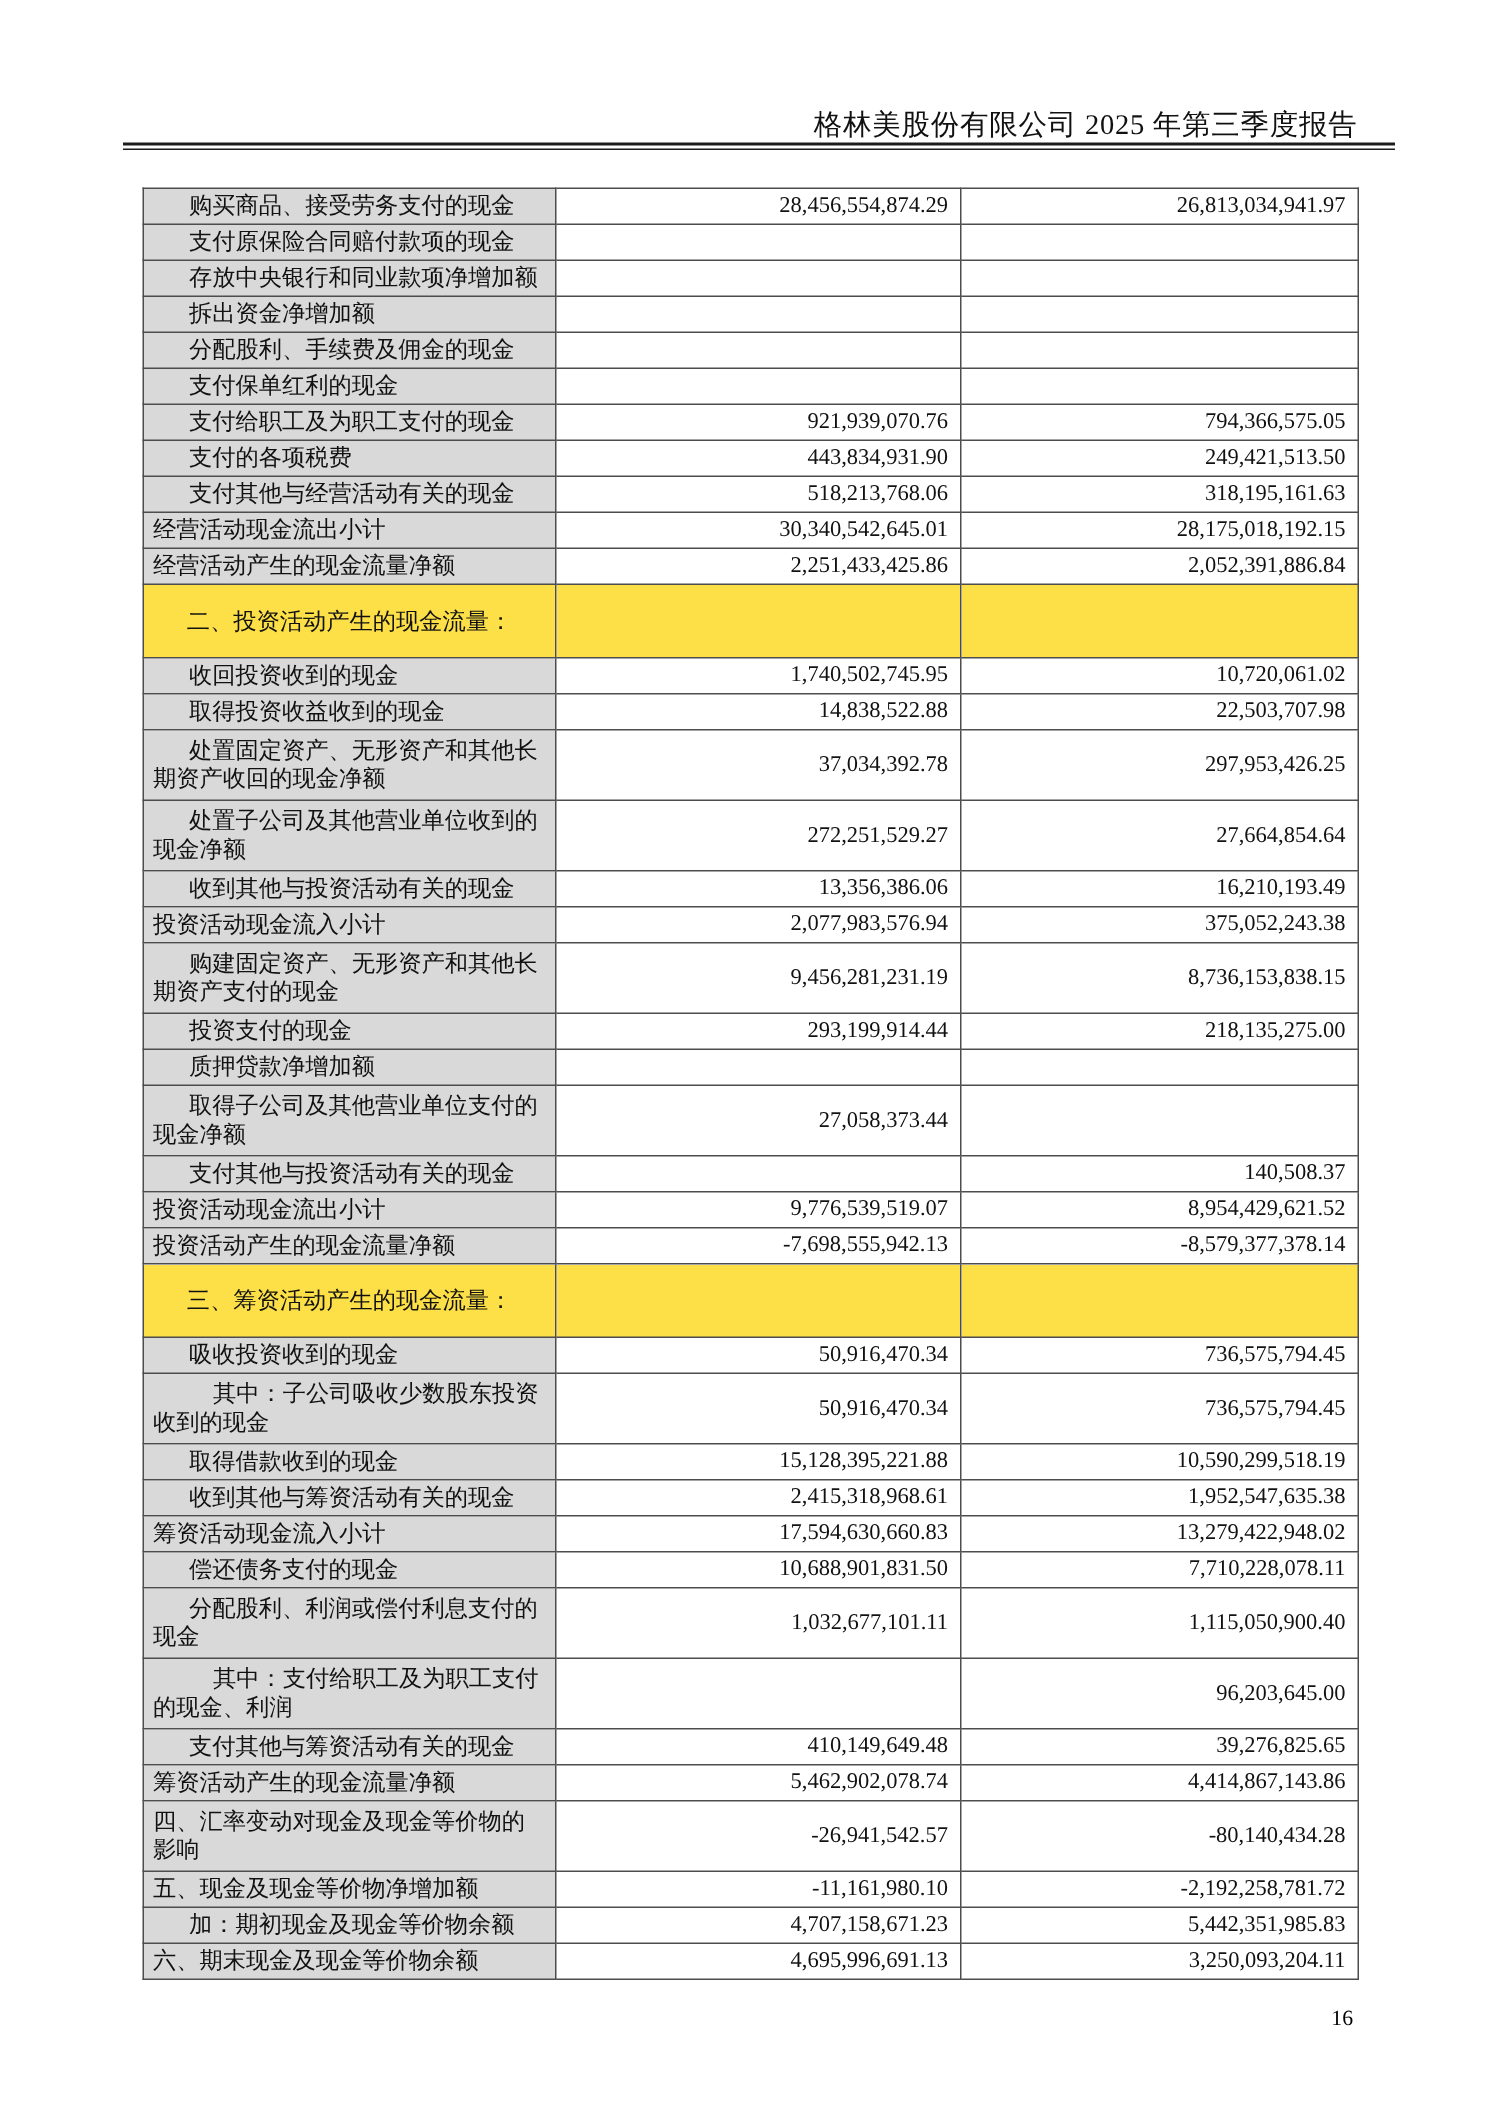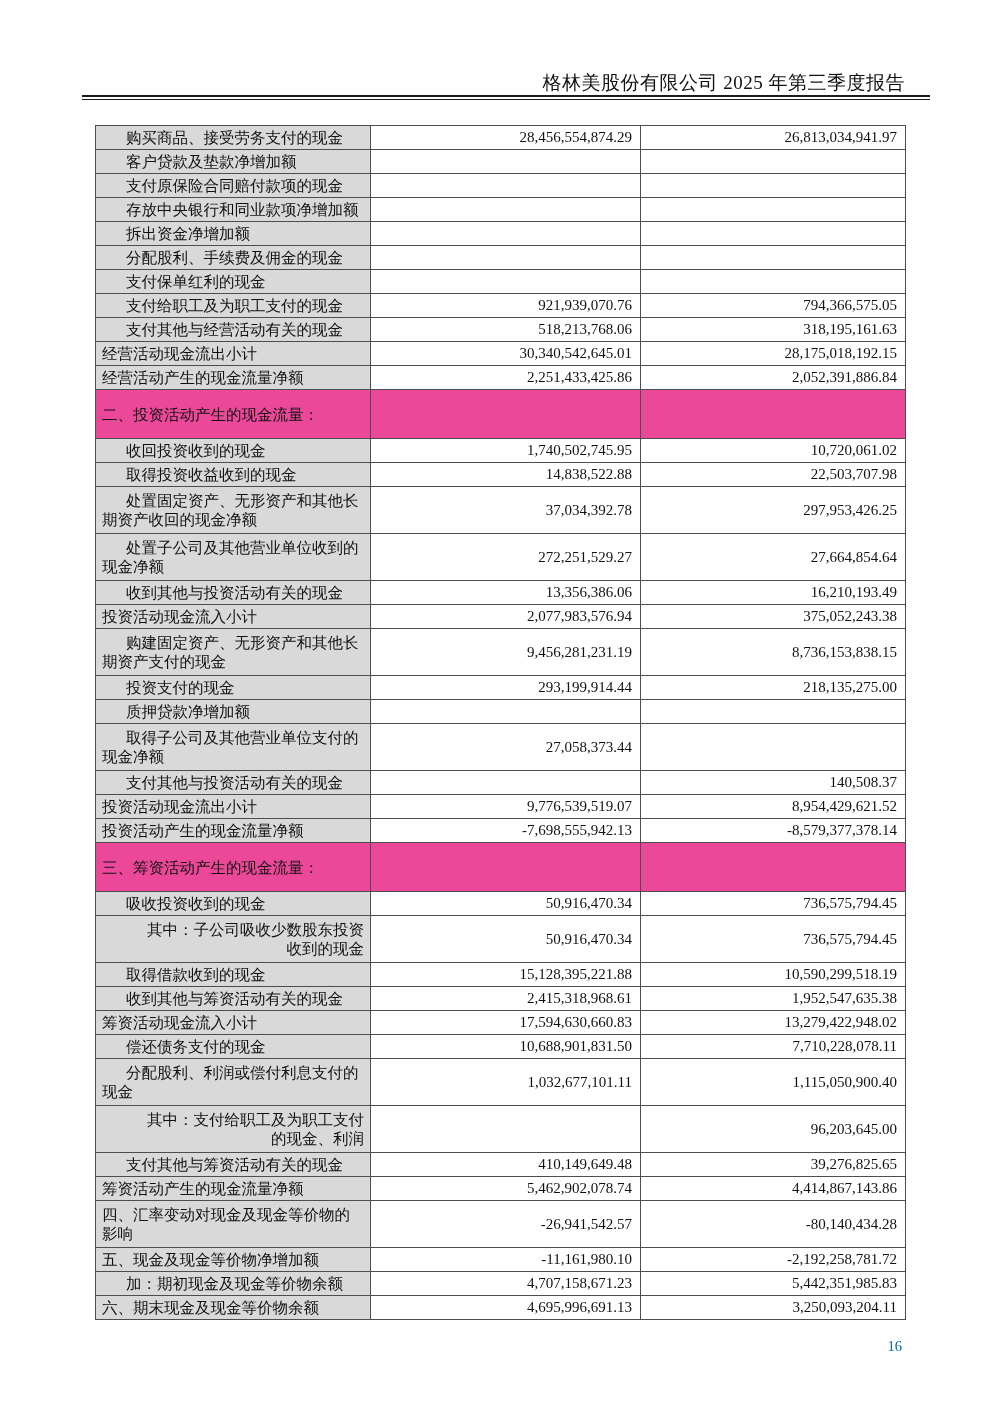--- a/index.html
+++ b/index.html
@@ -37,36 +37,36 @@
     vertical-align: middle;
     overflow: hidden;
   }
   td.lbl {
     background: #d9d9d9;
     font-size: 15.5px;
     line-height: 19px;
     padding: 2px 6px;
   }
   td.lbl.ind1 { text-indent: 24px; }
-  td.lbl.ind2 { text-indent: 40px; text-align: right; }
+  td.lbl.ind2 { text-indent: 40px; }
   td.val {
     background: #ffffff;
     font-size: 15px;
     line-height: 19px;
     text-align: right;
     padding: 2px 8px 2px 4px;
     white-space: nowrap;
   }
-  tr.section td { background: #ec4899; height: 44px; }
+  tr.section td { background: #fde047; height: 44px; text-align: center; }
   tr.dbl td.lbl, tr.dbl td.val { height: 42px; }
   .page-number {
     position: absolute;
     top: 1338px; right: 98px;
     font-size: 14.5px;
-    color: #0369a1;
+    color: #000000;
   }
 </style>
 </head>
 <body>
 
 <div class="doc-header-title">格林美股份有限公司 2025 年第三季度报告</div>
 
 <div class="header-rule"></div>
 
 <table class="cashflow">
@@ -75,25 +75,20 @@
     <col style="width:270px">
     <col style="width:265px">
   </colgroup>
   <tbody id="cashflow-body">
       <tr>
         <td class="lbl ind1">购买商品、接受劳务支付的现金</td>
         <td class="val">28,456,554,874.29</td>
         <td class="val">26,813,034,941.97</td>
       </tr>
       <tr>
-        <td class="lbl ind1">客户贷款及垫款净增加额</td>
-        <td class="val"></td>
-        <td class="val"></td>
-      </tr>
-      <tr>
         <td class="lbl ind1">支付原保险合同赔付款项的现金</td>
         <td class="val"></td>
         <td class="val"></td>
       </tr>
       <tr>
         <td class="lbl ind1">存放中央银行和同业款项净增加额</td>
         <td class="val"></td>
         <td class="val"></td>
       </tr>
       <tr>
@@ -110,20 +105,25 @@
         <td class="lbl ind1">支付保单红利的现金</td>
         <td class="val"></td>
         <td class="val"></td>
       </tr>
       <tr>
         <td class="lbl ind1">支付给职工及为职工支付的现金</td>
         <td class="val">921,939,070.76</td>
         <td class="val">794,366,575.05</td>
       </tr>
       <tr>
+        <td class="lbl ind1">支付的各项税费</td>
+        <td class="val">443,834,931.90</td>
+        <td class="val">249,421,513.50</td>
+      </tr>
+      <tr>
         <td class="lbl ind1">支付其他与经营活动有关的现金</td>
         <td class="val">518,213,768.06</td>
         <td class="val">318,195,161.63</td>
       </tr>
       <tr>
         <td class="lbl">经营活动现金流出小计</td>
         <td class="val">30,340,542,645.01</td>
         <td class="val">28,175,018,192.15</td>
       </tr>
       <tr>

